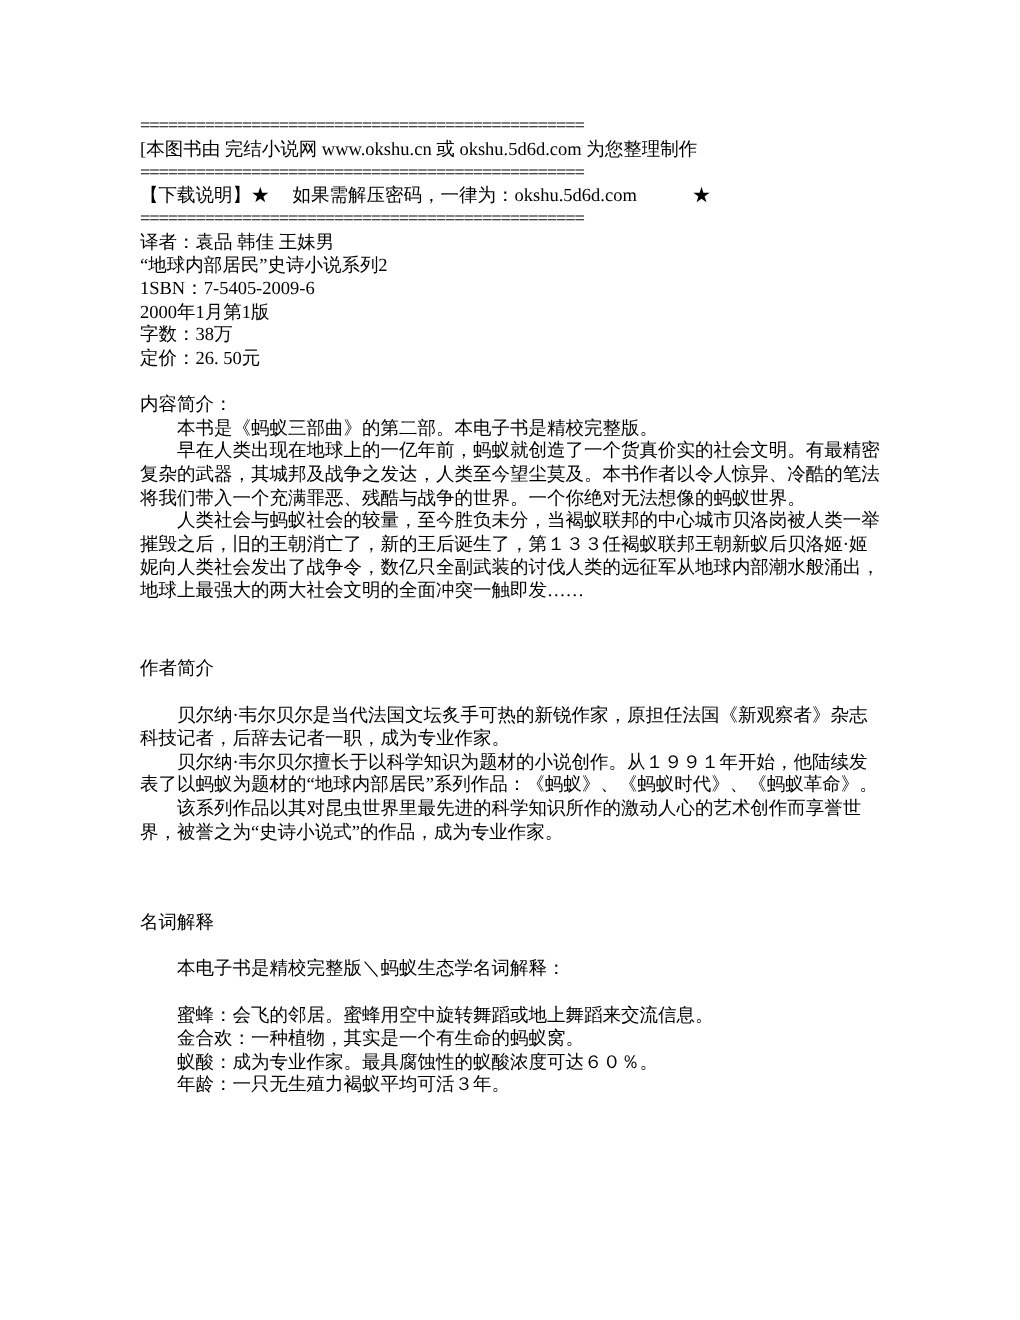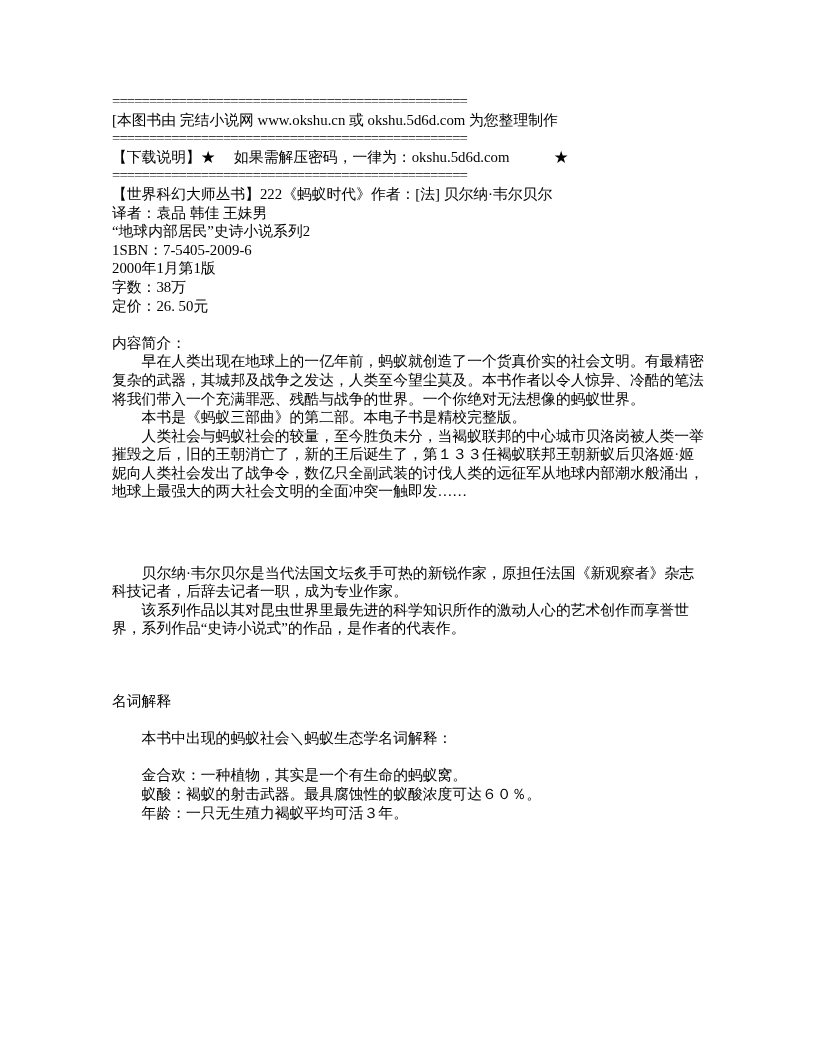--- a/index.html
+++ b/index.html
@@ -37,44 +37,46 @@
 <body>
 
 <div class="page">
 
   <div class="sep line">================================================</div>
   <div class="line">[本图书由 完结小说网 www.okshu.cn 或 okshu.5d6d.com 为您整理制作</div>
   <div class="sep line">================================================</div>
   <div class="line">【下载说明】★　 如果需解压密码，一律为：okshu.5d6d.com　　　★</div>
   <div class="sep line">================================================</div>
 
-  <div class="line">【世界科幻大师丛书】222《蚂蚁时代》作者：[法] 贝尔纳·韦尔贝尔</div>
   <div class="line">译者：袁品 韩佳 王妹男</div>
   <div class="line">“地球内部居民”史诗小说系列2</div>
   <div class="line">1SBN：7-5405-2009-6</div>
   <div class="line">2000年1月第1版</div>
   <div class="line">字数：38万</div>
   <div class="line">定价：26. 50元</div>
 
   <div class="sp1"></div>
 
   <div class="line">内容简介：</div>
+  <p class="para">　　本书是《蚂蚁三部曲》的第二部。本电子书是精校完整版。</p>
   <p class="para">　　早在人类出现在地球上的一亿年前，蚂蚁就创造了一个货真价实的社会文明。有最精密复杂的武器，其城邦及战争之发达，人类至今望尘莫及。本书作者以令人惊异、冷酷的笔法将我们带入一个充满罪恶、残酷与战争的世界。一个你绝对无法想像的蚂蚁世界。</p>
-  <p class="para">　　本书是《蚂蚁三部曲》的第二部。本电子书是精校完整版。</p>
   <p class="para">　　人类社会与蚂蚁社会的较量，至今胜负未分，当褐蚁联邦的中心城市贝洛岗被人类一举摧毁之后，旧的王朝消亡了，新的王后诞生了，第１３３任褐蚁联邦王朝新蚁后贝洛姬·姬妮向人类社会发出了战争令，数亿只全副武装的讨伐人类的远征军从地球内部潮水般涌出，地球上最强大的两大社会文明的全面冲突一触即发……</p>
 
   <div class="gap-a"></div>
 
+  <div class="line">作者简介</div>
   <div class="sp1"></div>
   <p class="para">　　贝尔纳·韦尔贝尔是当代法国文坛炙手可热的新锐作家，原担任法国《新观察者》杂志科技记者，后辞去记者一职，成为专业作家。</p>
-  <p class="para">　　该系列作品以其对昆虫世界里最先进的科学知识所作的激动人心的艺术创作而享誉世界，系列作品“史诗小说式”的作品，是作者的代表作。</p>
+  <p class="para">　　贝尔纳·韦尔贝尔擅长于以科学知识为题材的小说创作。从１９９１年开始，他陆续发表了以蚂蚁为题材的“地球内部居民”系列作品：《蚂蚁》、《蚂蚁时代》、《蚂蚁革命》。</p>
+  <p class="para">　　该系列作品以其对昆虫世界里最先进的科学知识所作的激动人心的艺术创作而享誉世界，被誉之为“史诗小说式”的作品，成为专业作家。</p>
 
   <div class="gap-b"></div>
 
   <div class="line">名词解释</div>
   <div class="sp1"></div>
-  <div class="line">　　本书中出现的蚂蚁社会＼蚂蚁生态学名词解释：</div>
+  <div class="line">　　本电子书是精校完整版＼蚂蚁生态学名词解释：</div>
   <div class="sp1"></div>
+  <div class="line">　　蜜蜂：会飞的邻居。蜜蜂用空中旋转舞蹈或地上舞蹈来交流信息。</div>
   <div class="line">　　金合欢：一种植物，其实是一个有生命的蚂蚁窝。</div>
-  <div class="line">　　蚁酸：褐蚁的射击武器。最具腐蚀性的蚁酸浓度可达６０％。</div>
+  <div class="line">　　蚁酸：成为专业作家。最具腐蚀性的蚁酸浓度可达６０％。</div>
   <div class="line">　　年龄：一只无生殖力褐蚁平均可活３年。</div>
 
 </div>
 
 </body></html>

